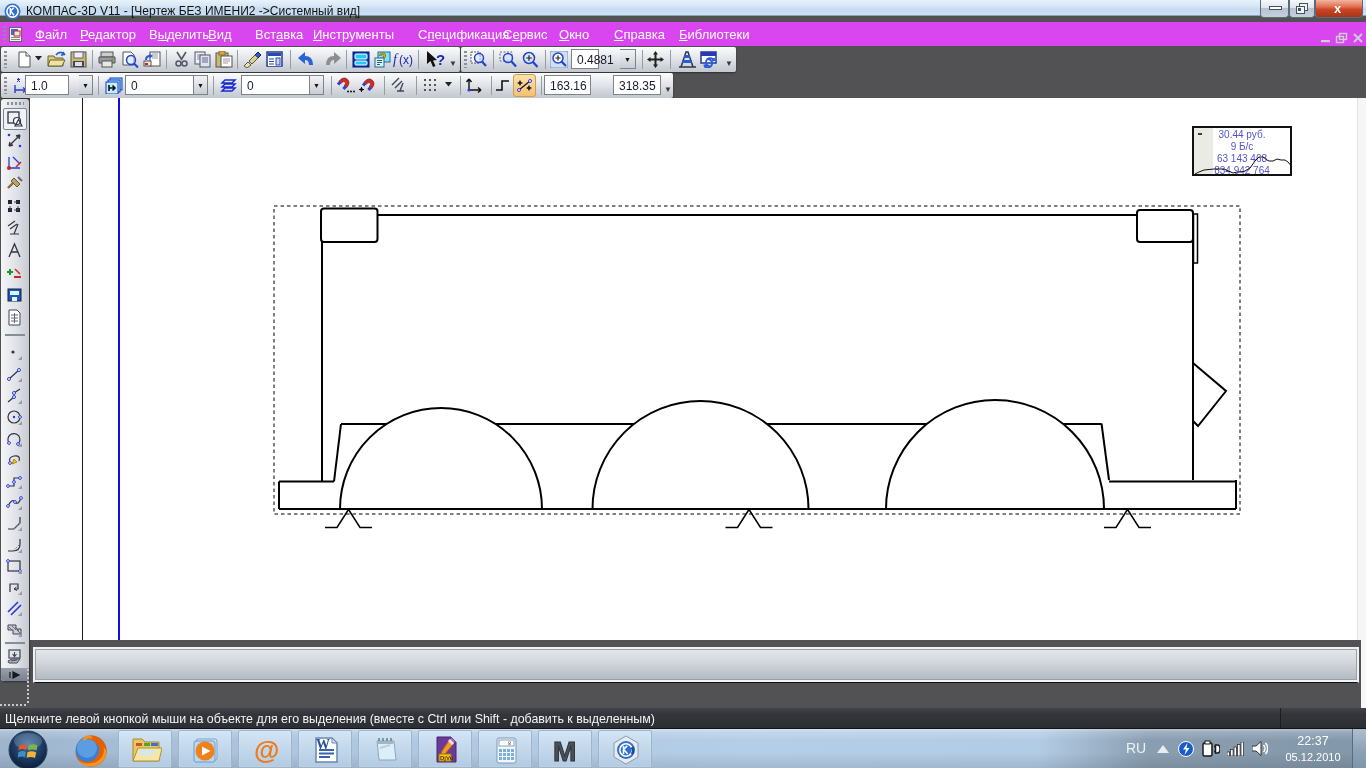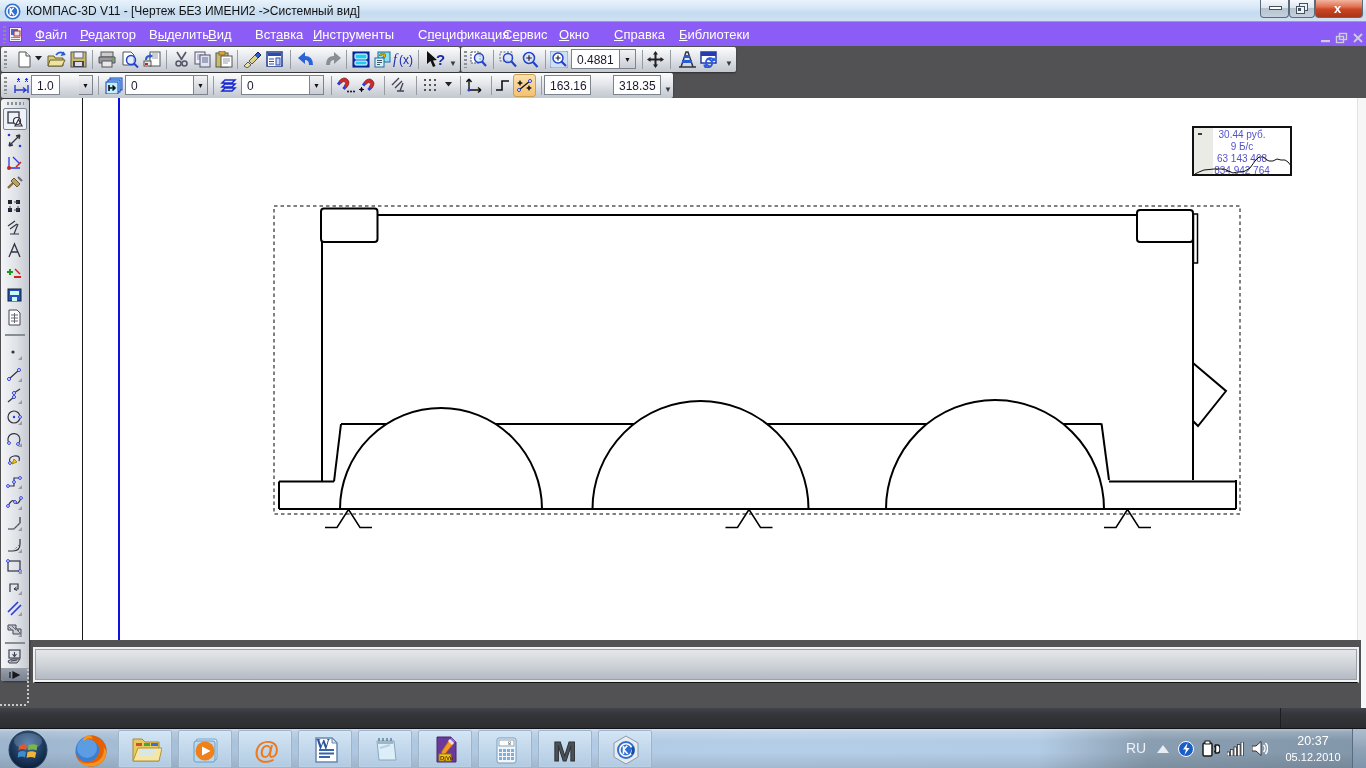--- a/index.html
+++ b/index.html
@@ -1,27 +1,27 @@
 <!DOCTYPE html>
 <html><head><meta charset="utf-8"><style>
 *{margin:0;padding:0;box-sizing:border-box}
 html,body{width:1366px;height:768px;overflow:hidden}
 body{font-family:"Liberation Sans",sans-serif;position:relative;background:#525254}
 
-#titlebar{position:absolute;left:0;top:0;width:1366px;height:22px;
+#titlebar{position:absolute;left:0;top:0;width:1366px;height:16px;
  background:linear-gradient(180deg,#e8f2fb 0%,#d6e7f6 40%,#c5dbf0 60%,#cfe1f2 100%);
  border-bottom:1px solid #8ba4bd}
 #title-ico{position:absolute;left:4px;top:3px}
 #title-txt{position:absolute;left:26px;top:4px;font-size:12px;color:#111;white-space:nowrap}
 .capbtn{position:absolute;top:0;height:18px;border:1px solid #5c6b7a;border-top:none;
  background:linear-gradient(180deg,#f5f9fc 0%,#dde6ee 45%,#b6c3d1 50%,#c5d0dc 100%);
  border-radius:0 0 4px 4px;color:#2a3744;text-align:center;font-size:11px}
 #btn-close{background:linear-gradient(180deg,#f3b5a2 0%,#e0704f 40%,#cc4526 55%,#a93417 100%);}
 
-#menubar{position:absolute;left:0;top:22px;width:1366px;height:24px;background:#8b5cf6;color:#fff;font-size:13px}
+#menubar{position:absolute;left:0;top:22px;width:1366px;height:24px;background:#d946ef;color:#fff;font-size:13px}
 #menubar span.mi{position:absolute;top:5px;white-space:nowrap}
 
 #dock{position:absolute;left:0;top:46px;width:1366px;height:52px;background:#525254}
 .tbstrip{position:absolute;height:25px;border-radius:2px;
  background:linear-gradient(180deg,#fbfcfd 0%,#e3e6ea 45%,#cdd1d8 80%,#c3c8d0 100%);
  box-shadow:0 1px 2px rgba(0,0,0,.45)}
 .tico{position:absolute;top:4px}
 .tsep{position:absolute;top:3px;width:1px;height:19px;background:#979ba2}
 .tdots{position:absolute;top:4px;width:3px;height:17px;
  background:repeating-linear-gradient(180deg,#8b8f96 0 2px,transparent 2px 4px)}
@@ -232,21 +232,21 @@
         <path d="M8 4.2 v5.6 M5.2 7 h5.6" stroke="#223" stroke-width="1.2"></path>
         <path d="M12 11 L16.5 16" stroke="#2244cc" stroke-width="2.2"></path>
       </svg>
   <div class="tsep" style="left:84px"></div>
   <svg class="tico" style="left:89px" width="18" height="17">
         <rect x="0" y="0" width="18" height="17" rx="2" fill="#cfe0f4" stroke="#7a96c0"></rect>
         <circle cx="8" cy="7" r="5" fill="#fff" stroke="#2244cc" stroke-width="1.5"></circle>
         <path d="M8 4.5 v5 M5.5 7 h5" stroke="#223" stroke-width="1.2"></path>
         <path d="M11.5 10.5 L16 15" stroke="#2244cc" stroke-width="2.2"></path>
       </svg>
-  <div class="combo" style="left:110px;width:49px">0.4881</div>
+  <div class="combo" style="left:110px;width:28px">0.4881</div>
   <div class="combobtn" style="left:159px;width:16px">▼</div>
   <div class="tsep" style="left:181px"></div>
   <svg class="tico" style="left:185px" width="19" height="17">
         <path d="M9.5 0 L12 3.5 L10.5 3.5 L10.5 7.5 L14.5 7.5 L14.5 6 L18 8.5 L14.5 11 L14.5 9.5 L10.5 9.5 L10.5 13.5 L12 13.5 L9.5 17 L7 13.5 L8.5 13.5 L8.5 9.5 L4.5 9.5 L4.5 11 L1 8.5 L4.5 6 L4.5 7.5 L8.5 7.5 L8.5 3.5 L7 3.5 Z" fill="#222"></path>
       </svg>
   <div class="tsep" style="left:209px"></div>
   <svg class="tico" style="left:217px" width="19" height="17">
         <path d="M3 16 L8 1 L10 1 L15 16" stroke="#334" stroke-width="1.5" fill="none"></path>
         <rect x="6" y="4" width="6" height="3" fill="#2a5ad0"></rect>
         <rect x="4" y="9" width="10" height="3" fill="#2a5ad0"></rect>
@@ -259,21 +259,21 @@
         <path d="M10 15.5 a4.2 4.2 0 1 1 3-7.3 M13.5 7 l1 2-2.5.5" stroke="#2a5ae0" stroke-width="1.8" fill="none"></path>
       </svg>
   <span class="chev" style="left:264px;top:12px">▼</span>
  </div>
  <div class="tbstrip" id="tb2" style="left:1px;top:27px;width:672px">
   <div class="tdots" style="left:3px"></div>
   <svg class="tico" style="left:12px" width="18" height="17">
         <path d="M4 2 l3 3 m0-3 l-3 3 M12 2 l3 3 m0-3 l-3 3 M5.5 1 v2.5 m-1.2-1.2 h2.5 M13.5 1 v2.5 m-1.2-1.2 h2.5" stroke="#2a3ad0" stroke-width="1"></path>
         <path d="M2 8 v8 M2 13 h11 l-3-2.5 m3 2.5 l-3 2.5 M15 8 v8" stroke="#2a3ad0" stroke-width="1.4" fill="none"></path>
       </svg>
-  <div class="combo" style="left:30px;width:29px">1.0</div>
+  <div class="combo" style="left:24px;width:44px">1.0</div>
   <div class="combobtn" style="left:78px;width:14px">▼</div>
   <div class="tsep" style="left:97px"></div>
   <svg class="tico" style="left:103px" width="19" height="17">
         <rect x="6" y="1" width="12" height="12" fill="#8ae0f8" stroke="#1a3ac0"></rect>
         <rect x="4" y="3" width="12" height="12" fill="#a8e8fa" stroke="#1a3ac0"></rect>
         <rect x="2" y="5" width="12" height="12" fill="#c0f0ff" stroke="#1a3ac0"></rect>
         <path d="M5 8 v6 M5 11 l6 0 m-2.5-2.5 l2.5 2.5 -2.5 2.5" stroke="#111" stroke-width="1.6" fill="none"></path>
       </svg>
   <div class="combo" style="left:124px;width:69px">0</div>
   <div class="combobtn" style="left:193px;width:14px">▼</div>
@@ -542,20 +542,21 @@
 </div>
 
 <div id="propbar">
     <div class="inner"></div>
   </div>
 <div id="pdots" style="position:absolute;left:27px;top:645px;width:2px;height:60px;background:repeating-linear-gradient(180deg,#c8c8c8 0 2px,transparent 2px 4px)"></div>
 <div style="position:absolute;left:0;top:704px;width:26px;height:2px;background:repeating-linear-gradient(90deg,#c8c8c8 0 2px,transparent 2px 4px)"></div>
 <div style="position:absolute;left:1361px;top:640px;width:5px;height:68px;background:#f6f7f8"></div>
 
 <div id="statusbar">
+    <span class="t">Щелкните левой кнопкой мыши на объекте для его выделения (вместе с Ctrl или Shift - добавить к выделенным)</span>
 <span style="position:absolute;left:1280px;top:0;width:1px;height:20px;background:#1d1d1f"></span>
   </div>
 
 <div id="taskbar">
  <svg width="42" height="42" style="position:absolute;left:7px;top:0px">
   <defs>
         <radialGradient id="orb" cx="50%" cy="35%" r="65%">
           <stop offset="0%" stop-color="#3b6ea5"></stop>
           <stop offset="60%" stop-color="#1d3a5f"></stop>
           <stop offset="100%" stop-color="#0c1f3a"></stop>
@@ -680,15 +681,15 @@
         <rect x="3.5" y="7.5" width="2.6" height="6.5"></rect>
         <rect x="7" y="5" width="2.6" height="9"></rect>
         <rect x="10.5" y="2.5" width="2.6" height="11.5"></rect>
         <rect x="14" y="0" width="2.6" height="14"></rect>
       </g>
     </svg>
  <svg width="16" height="15" style="position:absolute;left:1252px;top:12px">
       <path d="M0 5 L4 5 L9 0.5 L9 14.5 L4 10 L0 10 Z" fill="#fff" stroke="#333" stroke-width="1"></path>
       <path d="M11.5 4 A5 5 0 0 1 11.5 11 M13.5 2 A8 8 0 0 1 13.5 13" stroke="#fff" stroke-width="1.5" fill="none"></path>
     </svg>
- <div id="clock"><span style="font-size:12.5px">20:37</span><br>05.12.2010</div>
+ <div id="clock"><span style="font-size:12.5px">22:37</span><br>05.12.2010</div>
  <div id="showdesk"></div>
 </div>
 
 </body></html>

